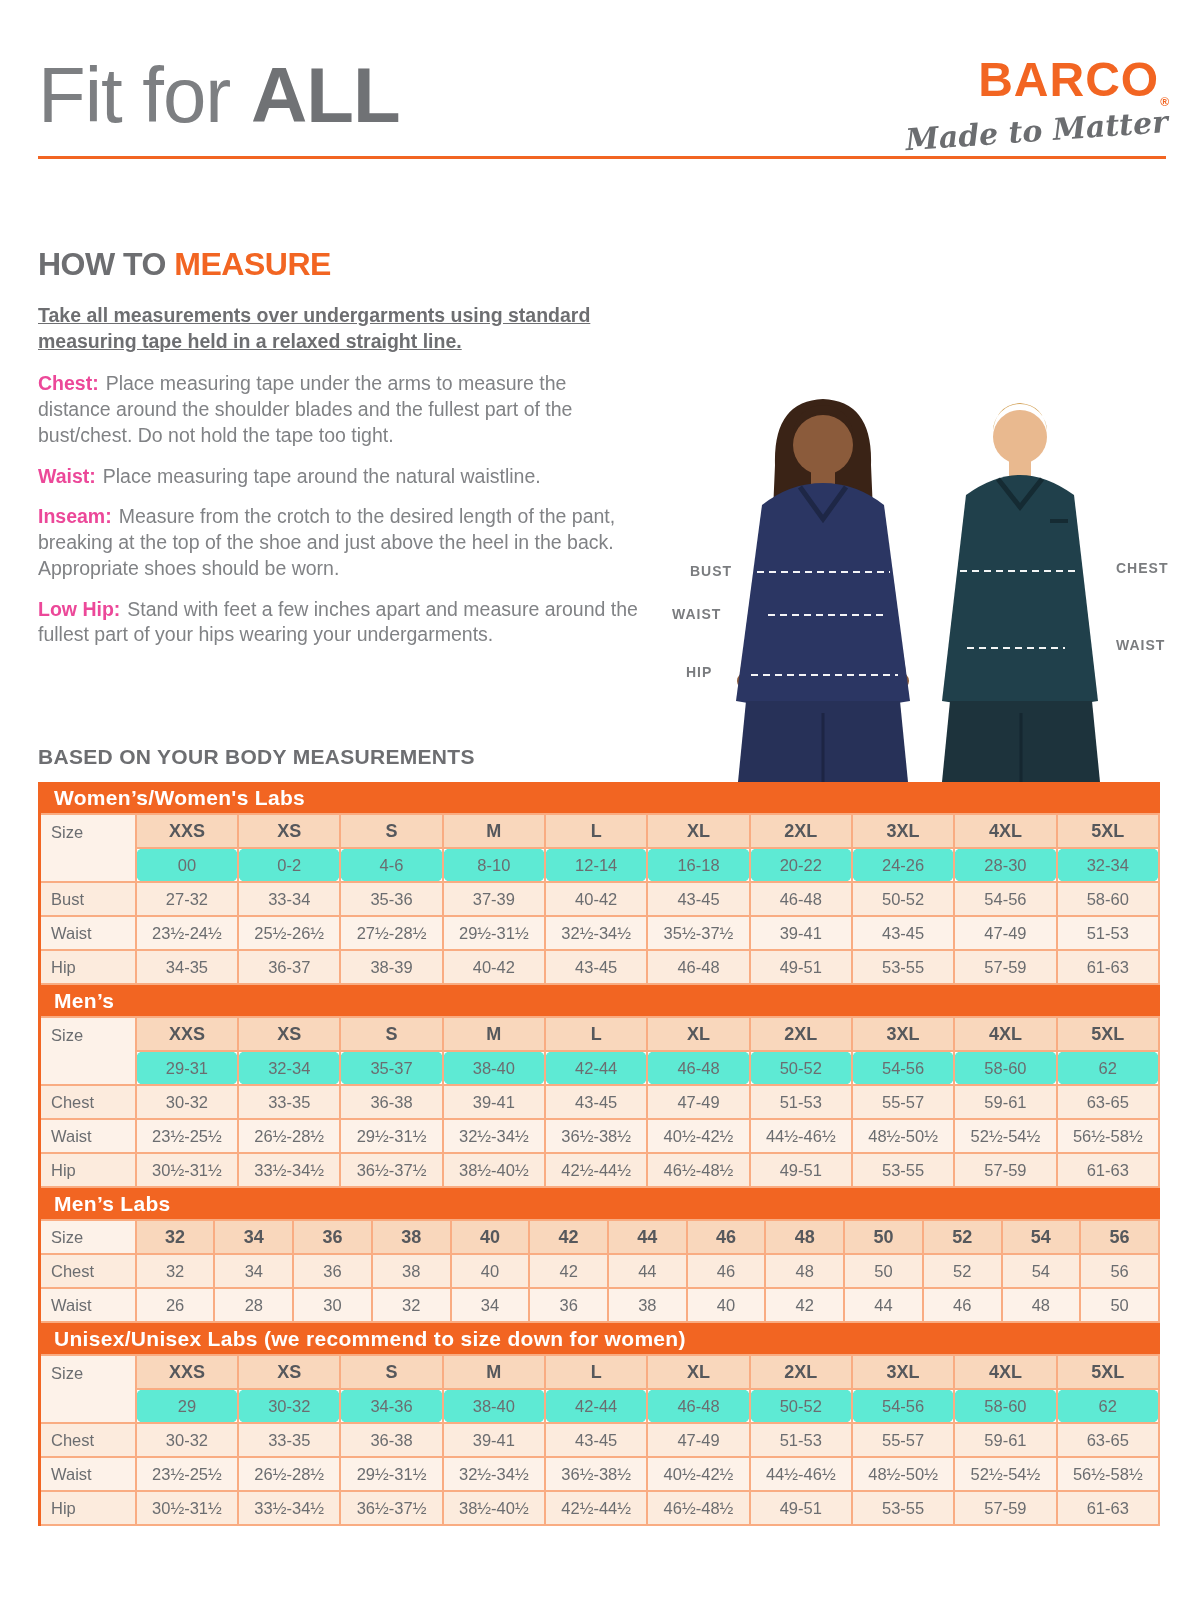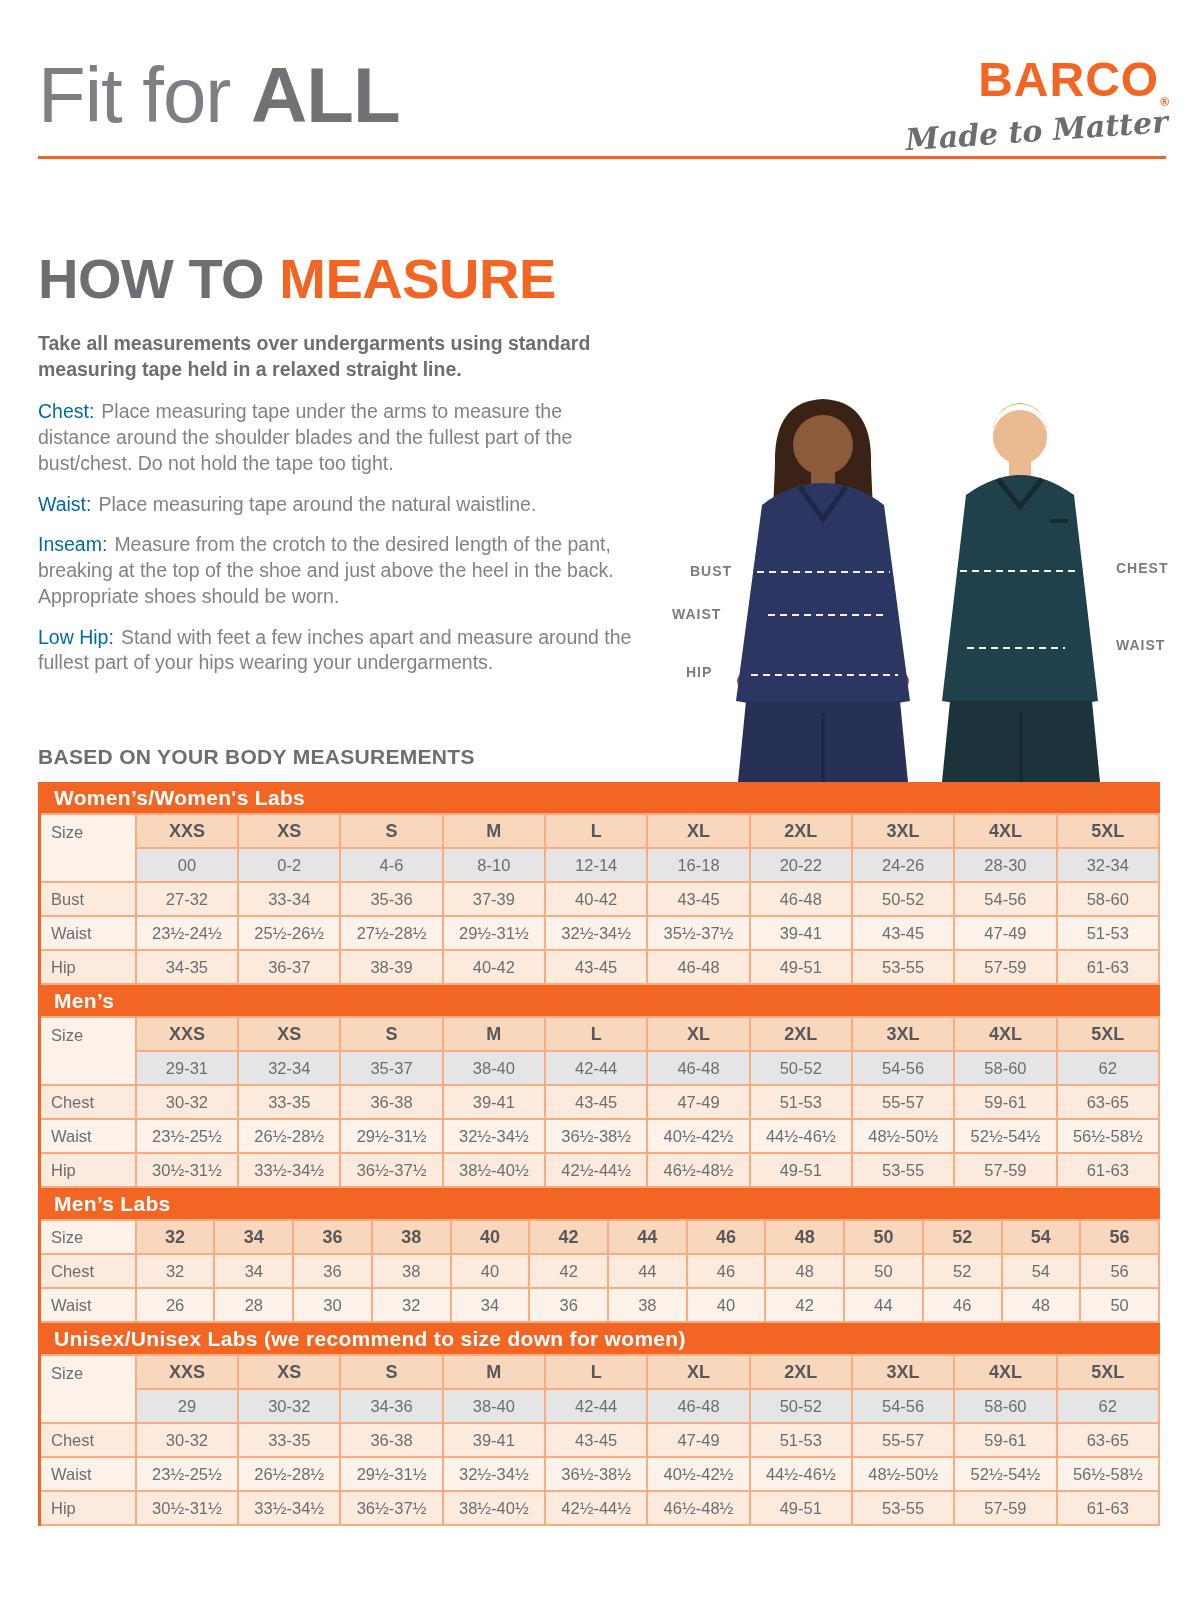--- a/index.html
+++ b/index.html
@@ -15,25 +15,25 @@
   .main-title .t-bold { font-weight:900; color:#707275; }
   .brand { position:absolute; right:32px; top:56px; text-align:right; }
   .brand-word { font-size:48px; font-weight:900; color:#F26522; letter-spacing:1px; line-height:1; }
   .brand-reg { font-size:12px; font-weight:700; color:#F26522; position:relative; top:10px; left:1px; }
   .brand-tagline { font-family:"DejaVu Serif","Liberation Serif",serif; font-style:italic; font-weight:bold;
     font-size:30px; color:#6b6d70; transform:rotate(-4deg); transform-origin:right center; margin-top:0px; }
   .top-rule { position:absolute; left:38px; top:156px; width:1128px; height:3px; background:#F26522; }
 
   
   .howto { position:absolute; left:38px; top:246px; width:600px; }
-  .howto h2 { font-size:56px; font-weight:800; color:#6d6e71; letter-spacing:-0.5px; margin-bottom:20px; white-space:pre; }
+  .howto h2 { font-size:32px; font-weight:800; color:#6d6e71; letter-spacing:-0.5px; margin-bottom:20px; white-space:pre; }
   .howto h2 .hl { color:#F26522; }
   .howto p { font-size:19.5px; line-height:1.32; color:#808285; margin-bottom:15px; }
-  .howto p.intro { font-weight:bold; color:#6d6e71; margin-bottom:17px; }
-  .lead { color:#0369a1; font-weight:normal; margin-right:7px; }
+  .howto p.intro { font-weight:bold; color:#6d6e71; margin-bottom:17px;text-decoration:underline; }
+  .lead { color:#ec4899; font-weight:bold; margin-right:7px; }
 
   
   .figure-area { position:absolute; left:650px; top:373px; width:550px; height:409px; overflow:hidden; }
   .meas-label { position:absolute; font-size:14px; font-weight:bold; color:#7a7c7f; letter-spacing:1px; }
   .lbl-bust  { left:40px;  top:190px; }
   .lbl-waist-l { left:22px; top:233px; }
   .lbl-hip   { left:36px;  top:291px; }
   .lbl-chest { left:466px; top:187px; }
   .lbl-waist-r { left:466px; top:264px; }
 
@@ -45,21 +45,21 @@
   .tables-wrap { position:absolute; left:38px; top:782px; width:1122px; }
   .size-bar { background:#F26522; color:#ffffff; font-weight:bold; font-size:21px;
     height:31px; line-height:31px; padding-left:16px; letter-spacing:0.3px; }
   table.size-table { width:100%; border-collapse:collapse; table-layout:fixed;
     border-left:3px solid #F26522; border-right:2px solid #f9ac82; border-bottom:2px solid #f9ac82; }
   .size-table th, .size-table td { border:2px solid #f9ac82; height:34px; text-align:center;
     font-size:16.5px; color:#6b6d70; font-weight:normal; padding:0; }
   .size-table th.sizehdr { background:#f9d7bc; font-weight:bold; color:#56585c; font-size:18px; }
   .size-table .rowlabel { text-align:left; padding-left:10px; background:#fdf2e9; }
   .size-table .span-label { vertical-align:top; padding-top:8px; }
-  .size-table .num-row td { background:#e5e5e5; }
+  .size-table .num-row td { background:#5eead4;border-radius:8px; }
   .size-table .meas-row td { background:#fcebdd; }
   .size-table .meas-row.alt td { background:#fdf2e9; }
   .size-table .meas-row td.rowlabel { background:#fcebdd; }
   .size-table .meas-row.alt td.rowlabel { background:#fdf2e9; }
 </style>
 </head>
 <body>
 
 <div class="page">
 

